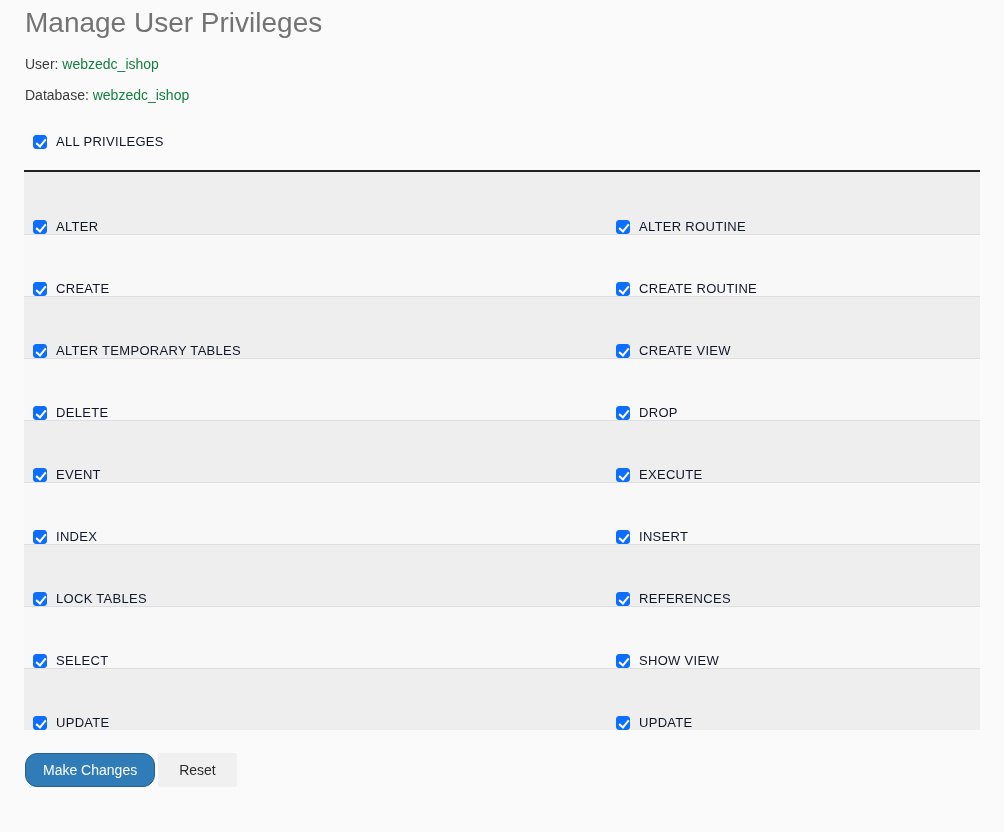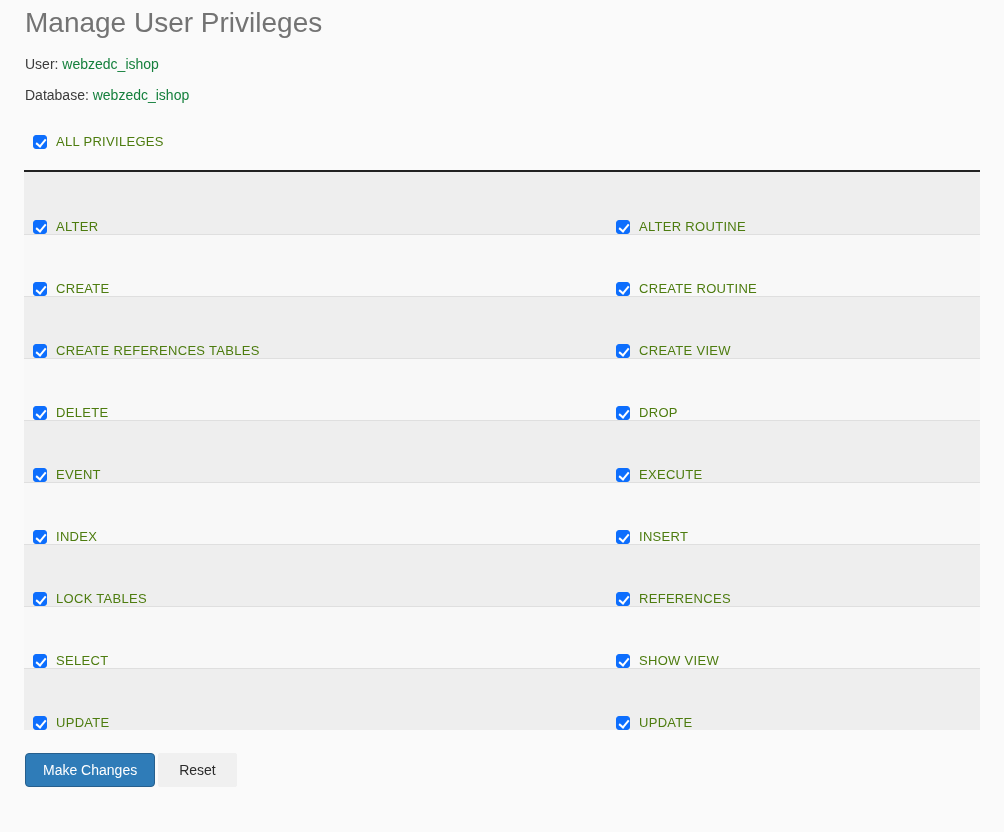--- a/index.html
+++ b/index.html
@@ -65,21 +65,21 @@
   .all-priv {
     display: flex;
     align-items: center;
     gap: 9px;
     margin: 31px 24px 0 33px;
     cursor: pointer;
   }
   .priv-label {
     font-size: 13px;
     letter-spacing: 0.3px;
-    color: #4d7c0f;
+    color: #0f172a;
   }
 
   
   .priv-table {
     margin: 21px 24px 0 24px;
     border-top: 2px solid #222222;
   }
   .priv-row {
     display: grid;
     grid-template-columns: 583px 1fr;
@@ -107,21 +107,21 @@
   .btn {
     height: 34px;
     font-family: "Liberation Sans", sans-serif;
     font-size: 14px;
     line-height: 1;
     cursor: pointer;
   }
   .btn-primary {
     background: var(--button-blue, #2f7cb8);
     border: 1px solid var(--button-blue-border, #265f8d);
-    border-radius: 4px;
+    border-radius: 12px;
     color: #ffffff;
     padding: 0 17px;
   }
   .btn-reset {
     background: #f0f0f0;
     border: 1px solid #f0f0f0;
     border-radius: 2px;
     color: #2b2b2b;
     padding: 0 20px;
   }
@@ -167,21 +167,21 @@
       </label>
       <label class="priv-cell">
         <input type="checkbox" class="cb" checked="" style="">
         <span class="priv-label">CREATE ROUTINE</span>
       </label>
     </div>
 
     <div class="priv-row">
       <label class="priv-cell">
         <input type="checkbox" class="cb" checked="" style="">
-        <span class="priv-label">CREATE REFERENCES TABLES</span>
+        <span class="priv-label">ALTER TEMPORARY TABLES</span>
       </label>
       <label class="priv-cell">
         <input type="checkbox" class="cb" checked="" style="">
         <span class="priv-label">CREATE VIEW</span>
       </label>
     </div>
 
     <div class="priv-row">
       <label class="priv-cell">
         <input type="checkbox" class="cb" checked="" style="">

